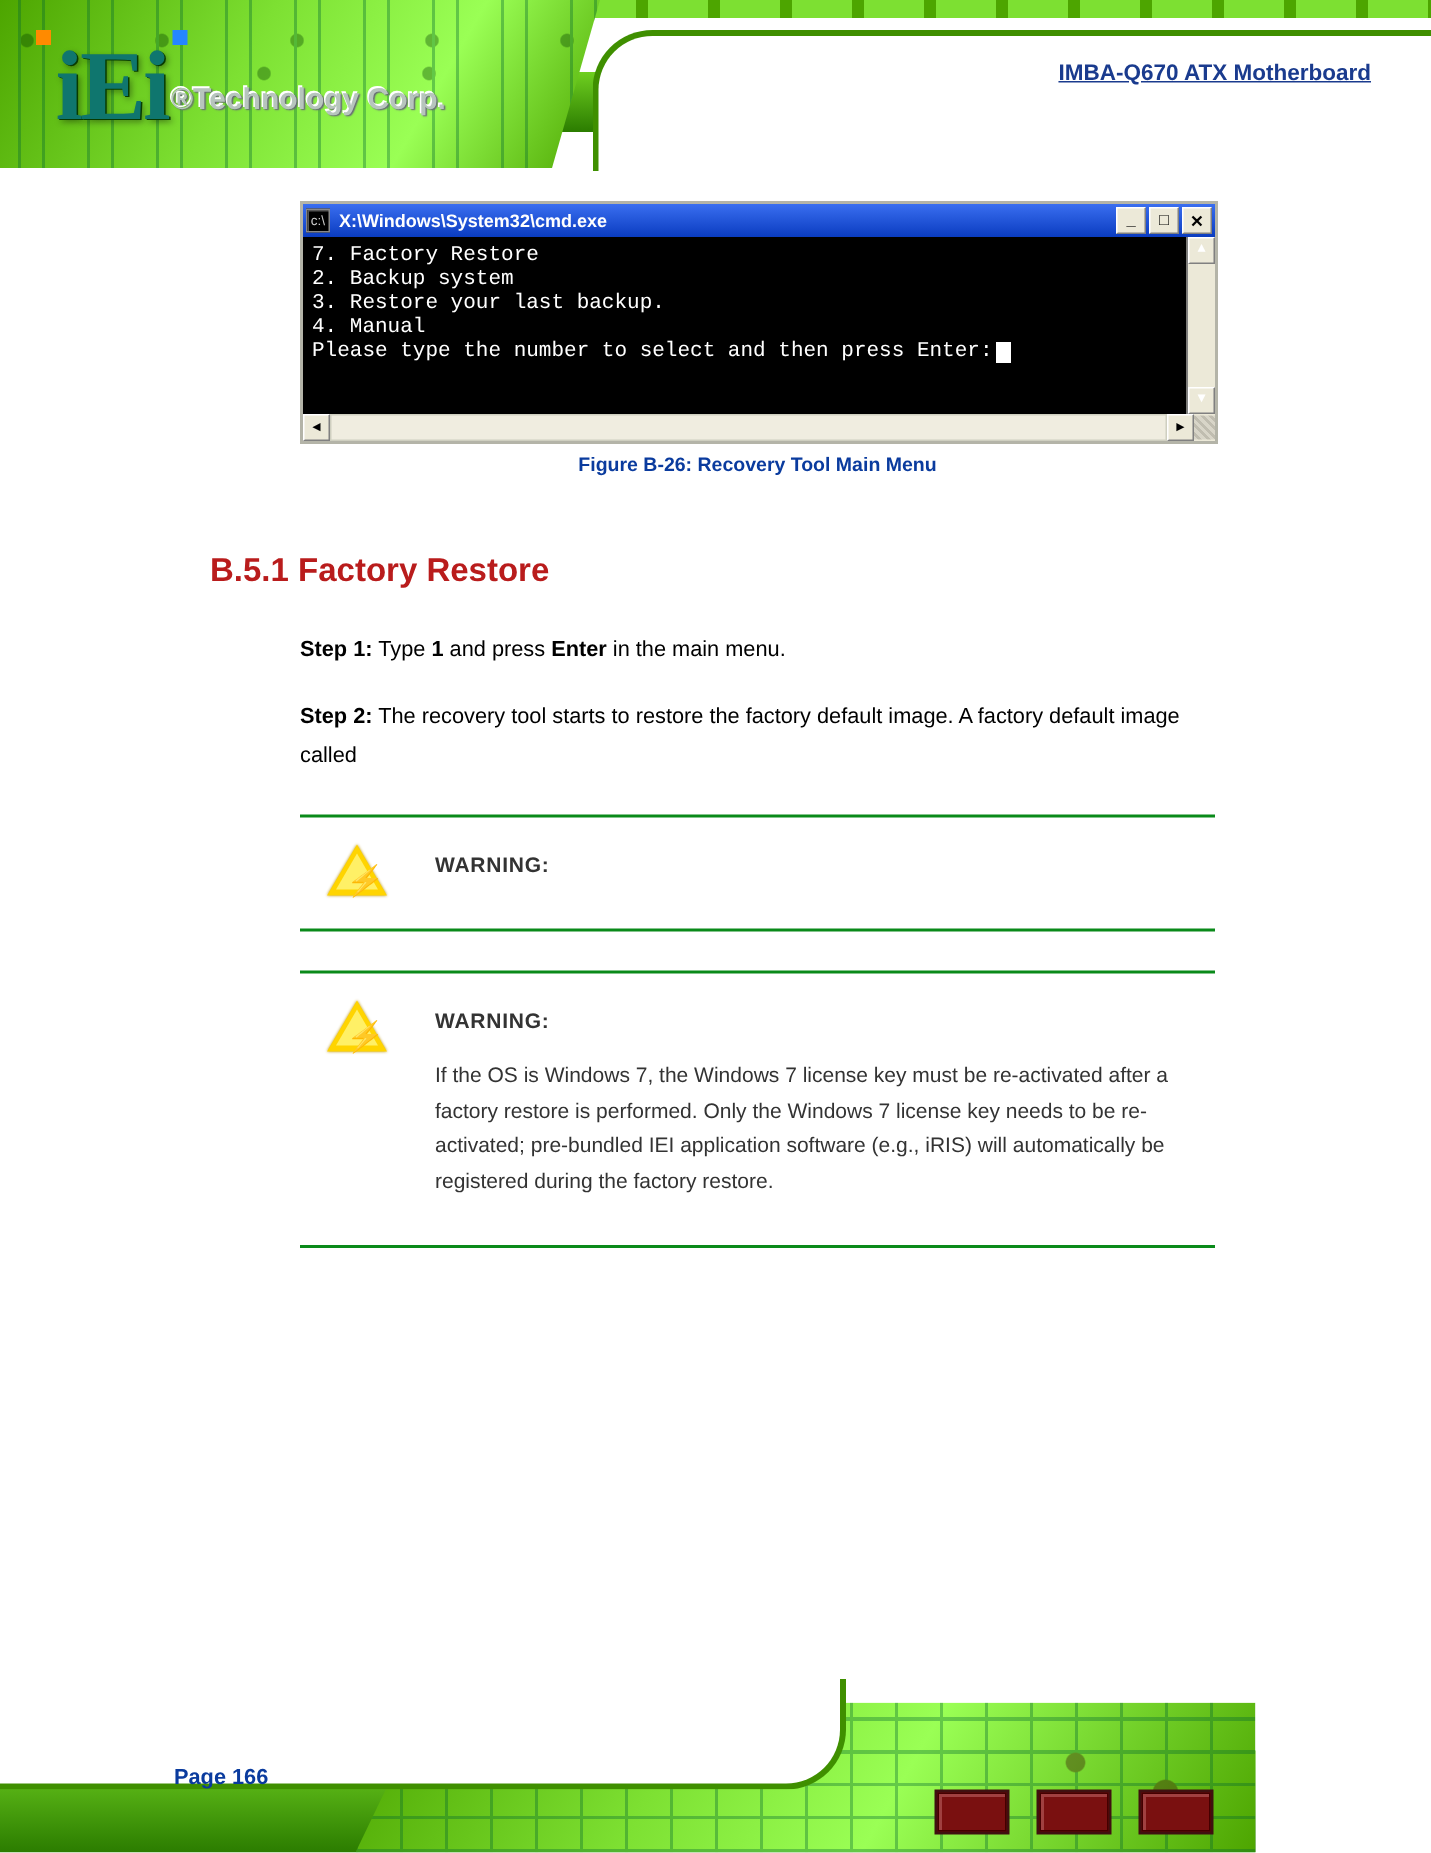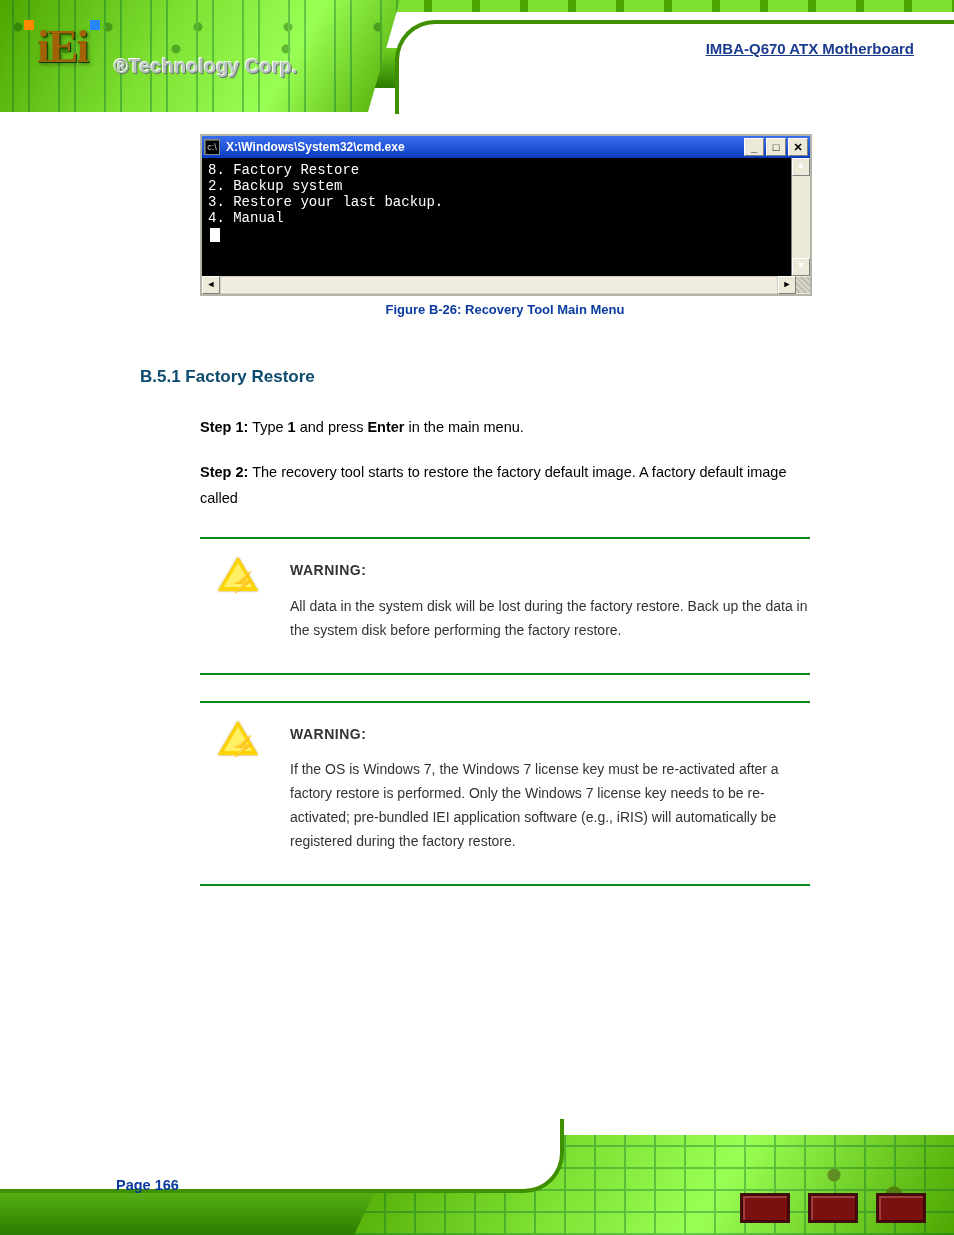--- a/index.html
+++ b/index.html
@@ -59,23 +59,23 @@
     background: #fff;
     border-top-left-radius: 40px;
     border-left: 4px solid #3f8f00;
     border-top: 4px solid #3f8f00;
   }
   .iei-logo {
     position: absolute;
     left: 24px;
     top: 20px;
     font-family: Georgia, serif;
-    font-size: 46px;
+    font-size: 66px;
     font-weight: bold;
-    color: #a16207;
+    color: #0f766e;
     text-shadow: 1px 1px 0 #083b00, 2px 2px 4px rgba(0,0,0,.4);
     letter-spacing: -2px;
   }
   .iei-logo .dot-o { display:inline-block; width:10px; height:10px; background:#ff8a00; margin-right:3px; vertical-align:top; }
   .iei-logo .dot-b { display:inline-block; width:10px; height:10px; background:#2586ff; margin-left:3px; vertical-align:top; }
   .tech-corp {
     position: absolute;
     left: 114px;
     top: 54px;
     font-family: Liberation Sans, sans-serif;
@@ -106,36 +106,36 @@
   .cmd-vscroll .dn { bottom:0; }
   .cmd-hscroll { height:18px; background:#ece9d8; display:flex; align-items:center; }
   .cmd-hscroll .arrow { width:16px; height:16px; background:#ece9d8; border:1px solid #808080; border-top-color:#fff; border-left-color:#fff; font-size:9px; text-align:center; line-height:14px; }
   .cmd-hscroll .track { flex:1; height:16px; background:#f0ede0; border:1px solid #cfcfc0; }
   .cmd-hscroll .grip { width:14px; height:16px; background:repeating-linear-gradient(45deg,#d8d5c8 0 2px,#c0bdb0 2px 4px); }
 
   
   .fig-caption { text-align:center; font-weight:bold; color:#0a3b9e; margin-top:6px; font-size:13px; }
 
   
-  .section-heading { font-weight:bold; color:#0c4a6e; font-size:17px; margin-top:50px; margin-left:-60px; }
+  .section-heading { font-weight:bold; color:#b91c1c; font-size:22px; margin-top:50px; margin-left:-60px; }
 
   .body-para { color:#000; font-size:14.5px; line-height:1.75; margin-top:28px; }
   .body-para .fref { font-weight:bold; }
 
   
   .warn-box { border-top:2px solid #0a8a1a; border-bottom:2px solid #0a8a1a; padding:20px 0 30px 90px; position:relative; margin-top:26px; color:#333; font-size:14px; line-height:1.7; }
   .warn-icon { position:absolute; left:18px; top:18px; width:40px; height:36px; }
   .warn-triangle { width:0; height:0; border-left:20px solid transparent; border-right:20px solid transparent; border-bottom:34px solid #ffd400; filter:drop-shadow(0 0 1px #b89000); position:absolute; left:0; top:0; }
   .warn-triangle::after { content:""; position:absolute; left:-14px; top:6px; width:0; height:0; border-left:14px solid transparent; border-right:14px solid transparent; border-bottom:24px solid #fff066; }
   .warn-bolt { position:absolute; left:13px; top:8px; font-size:20px; color:#d01616; font-weight:bold; transform:skewX(-8deg); }
   .warn-title { letter-spacing:.5px; }
   .warn-body { margin-top:12px; }
 
   
-  .bottom-banner { position:absolute; left:0; bottom:0; width:954px; height:112px; }
+  .bottom-banner { position:absolute; left:0; bottom:0; width:837px; height:112px; }
   .bb-white-curve { position:absolute; left:0; bottom:42px; width:560px; height:70px; background:#fff; border-bottom-right-radius:40px; border-right:4px solid #3f8f00; border-bottom:4px solid #3f8f00; z-index:2; }
   .bb-green { position:absolute; left:0; bottom:0; width:100%; height:68px; background:linear-gradient(180deg,#6fcf20 0%,#2b7c00 100%); }
   .bb-board { position:absolute; right:0; bottom:0; width:600px; height:100px; background:linear-gradient(120deg,#4da500 0%, #7de032 35%, #9aff55 60%, #4da500 100%); clip-path:polygon(8% 0,100% 0,100% 100%,0 100%); }
   .bb-traces { position:absolute; inset:0; opacity:.35;
     background:
       radial-gradient(circle at 90% 60%, #330000 0 8px, transparent 9px),
       radial-gradient(circle at 80% 40%, #330000 0 6px, transparent 7px),
       repeating-linear-gradient(0deg,#063 0 2px, transparent 2px 22px),
       repeating-linear-gradient(90deg,#063 0 2px, transparent 2px 30px); }
   .bb-chips { position:absolute; right:30px; bottom:14px; display:flex; gap:22px; }
@@ -165,25 +165,25 @@
     <div class="cmd-titlebar">
       <span class="cmd-icon">c:\</span>
       <span class="cmd-title">X:\Windows\System32\cmd.exe</span>
       <div class="cmd-titlebtns">
         <div class="cmd-btn">_</div>
         <div class="cmd-btn">□</div>
         <div class="cmd-btn">✕</div>
       </div>
     </div>
     <div class="cmd-body">
-      <div class="cmd-line">8. Factory Restore</div>
+      <div class="cmd-line">7. Factory Restore</div>
       <div class="cmd-line">2. Backup system</div>
       <div class="cmd-line">3. Restore your last backup.</div>
       <div class="cmd-line">4. Manual</div>
-      <div class="cmd-line"><span class="cursor"></span></div>
+      <div class="cmd-line"><span>Please type the number to select and then press Enter:</span><span class="cursor"></span></div>
       <div class="cmd-vscroll">
         <div class="arrow up">▲</div>
         <div class="arrow dn">▼</div>
       </div>
     </div>
     <div class="cmd-hscroll">
       <div class="arrow">◄</div>
       <div class="track"></div>
       <div class="arrow">►</div>
       <div class="grip"></div>
@@ -204,21 +204,20 @@
       <span>The recovery tool starts to restore the factory default image. A factory default image called </span>
     </div>
   </div>
 
   <div class="warn-box">
     <div class="warn-icon">
       <div class="warn-triangle"></div>
       <div class="warn-bolt">⚡</div>
     </div>
     <div class="warn-title fref" style="font-weight:bold">WARNING:</div>
-    <div class="warn-body">All data in the system disk will be lost during the factory restore. Back up the data in the system disk before performing the factory restore.</div>
   </div>
 
   <div class="warn-box">
     <div class="warn-icon">
       <div class="warn-triangle"></div>
       <div class="warn-bolt">⚡</div>
     </div>
     <div class="warn-title" style="font-weight:bold">WARNING:</div>
     <div class="warn-body">If the OS is Windows 7, the Windows 7 license key must be re-activated after a factory restore is performed. Only the Windows 7 license key needs to be re-activated; pre-bundled IEI application software (e.g., iRIS) will automatically be registered during the factory restore.</div>
   </div>

